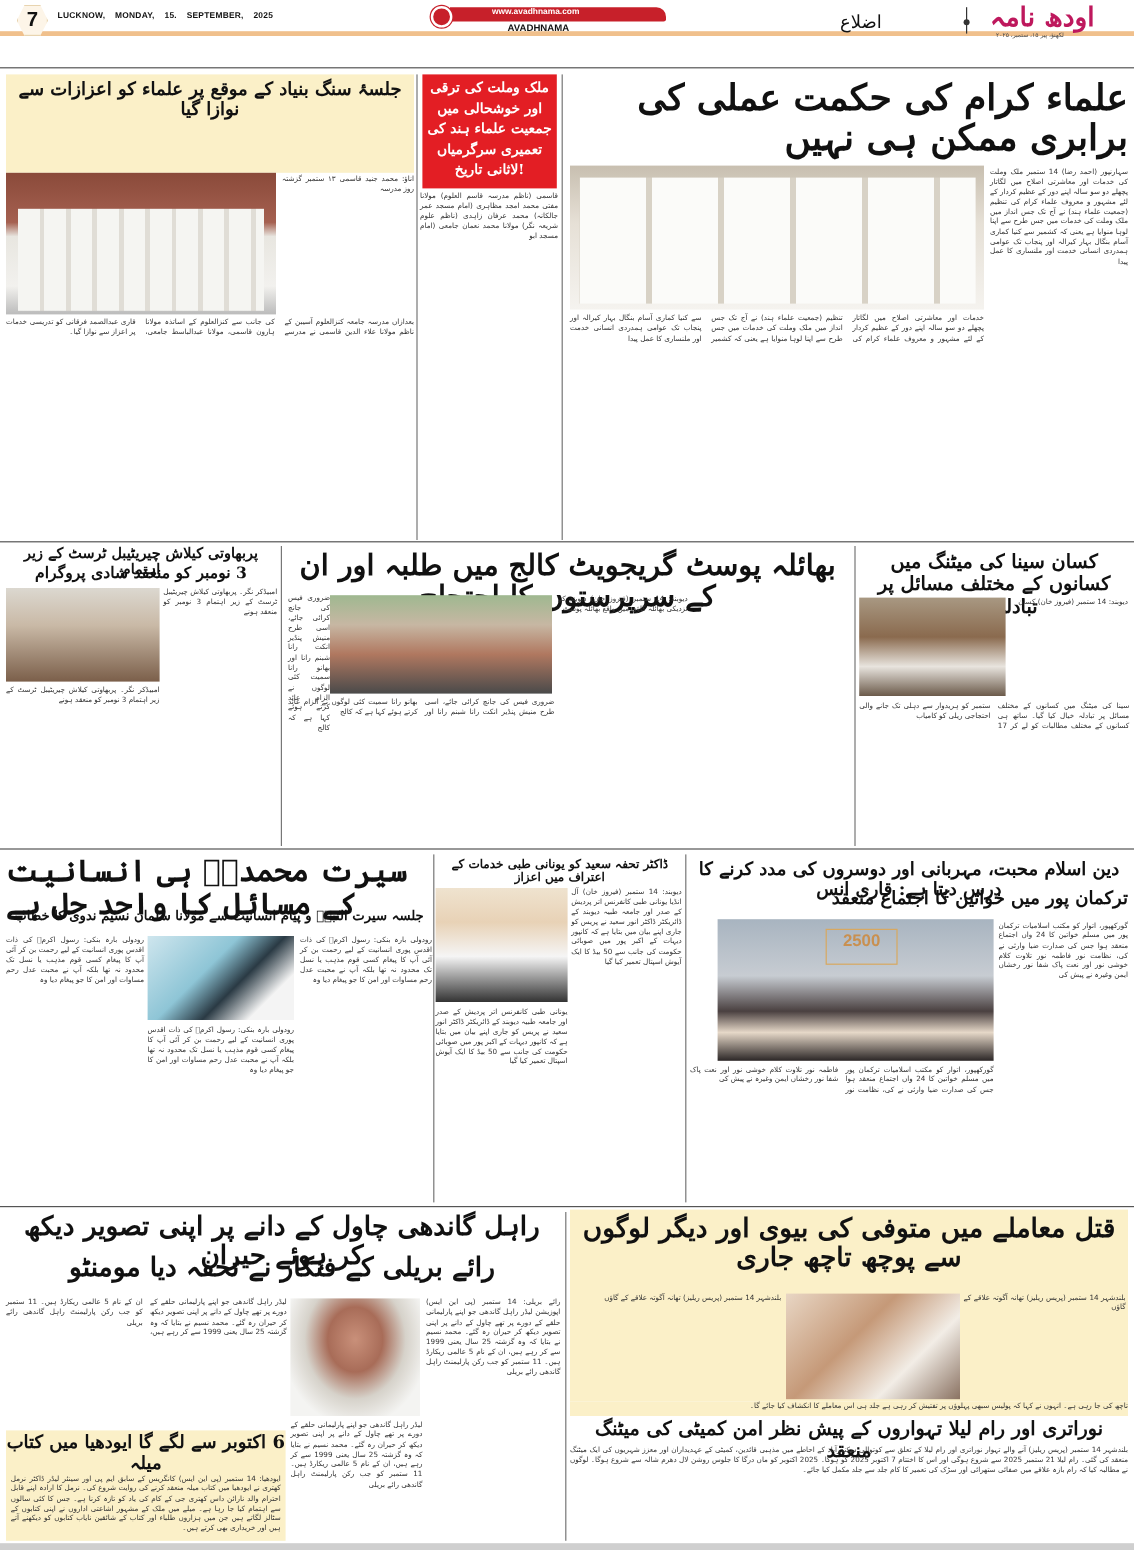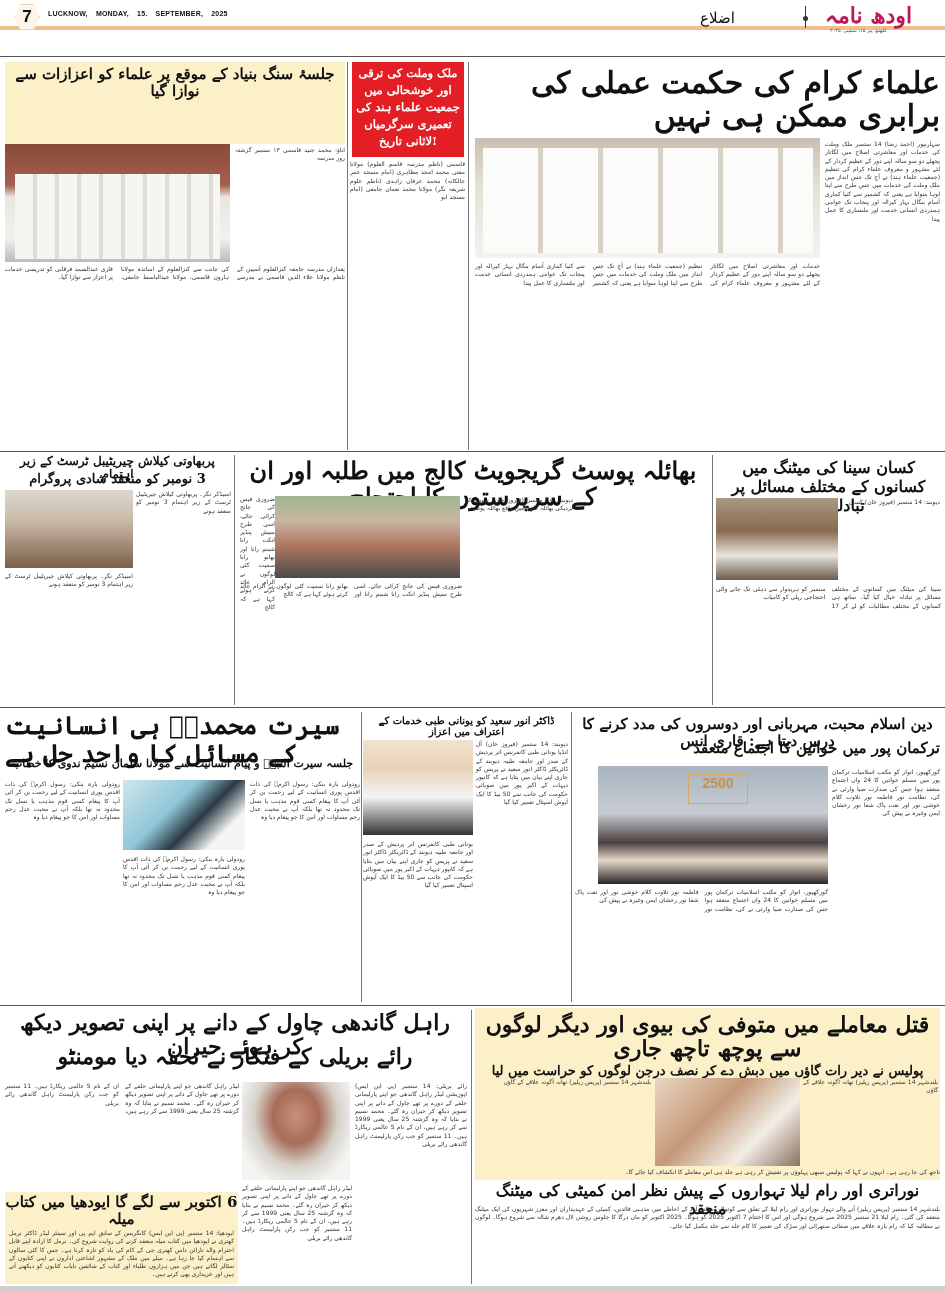--- a/index.html
+++ b/index.html
@@ -29,20 +29,26 @@
 </style>
 </head>
 <body>
 
 <div class="abs masthead">
   <div class="abs pgnum">7</div>
   <div class="abs dateline">
     <span>LUCKNOW,</span>
     <span>MONDAY,</span>
     <span>15. SEPTEMBER, 2025</span>
+  </div>
+  <div class="abs logo-ribbon">
+    <div class="abs ribbon"></div>
+    <div class="abs hand"></div>
+    <div class="abs ribbon-url">www.avadhnama.com</div>
+    <div class="abs ribbon-name">AVADHNAMA</div>
   </div>
   <div class="abs section-label">اضلاع</div>
   <div class="abs vsep"></div>
   <div class="abs vdot"></div>
   <div class="abs urdu-logo">اودھ نامہ</div>
   <div class="abs urdu-date">لکھنؤ، پیر ۱۵، ستمبر، ۲۰۲۵</div>
 </div>
 <div class="abs rule" style="left:0;top:56px;width:945px;height:1px"></div>
 
 <div class="abs hlbox rtl" style="left:5px;top:62px;width:340px;height:82px">
@@ -95,21 +101,21 @@
 
 <div class="abs hl rtl" style="left:5px;top:712px;width:355px;font-size:25px;text-align:left">سیرت محمدیؐ ہی انسانیت کے مسائل کا واحد حل ہے</div>
 <div class="abs hl rtl" style="left:5px;top:758px;width:355px;font-size:11px;text-align:center">جلسہ سیرت النبیؐ و پیام انسانیت سے مولانا سلمان نسیم ندوی کا خطاب</div>
 <div class="abs body" style="left:250px;top:780px;width:110px;height:222px">رودولی بارہ بنکی: رسول اکرمؐ کی ذات اقدس پوری انسانیت کے لیے رحمت بن کر آئی آپ کا پیغام کسی قوم مذہب یا نسل تک محدود نہ تھا بلکہ آپ نے محبت عدل رحم مساوات اور امن کا جو پیغام دیا وہ</div>
 <div class="abs photo" style="left:123px;top:780px;width:122px;height:70px;background:linear-gradient(135deg,#cfe6ee 0%,#8ec5d6 40%,#2a3a44 60%,#f4f4f4 80%)"></div>
 <div class="abs body" style="left:5px;top:780px;width:115px;height:222px">رودولی بارہ بنکی: رسول اکرمؐ کی ذات اقدس پوری انسانیت کے لیے رحمت بن کر آئی آپ کا پیغام کسی قوم مذہب یا نسل تک محدود نہ تھا بلکہ آپ نے محبت عدل رحم مساوات اور امن کا جو پیغام دیا وہ</div>
 <div class="abs body" style="left:123px;top:855px;width:122px;height:147px">رودولی بارہ بنکی: رسول اکرمؐ کی ذات اقدس پوری انسانیت کے لیے رحمت بن کر آئی آپ کا پیغام کسی قوم مذہب یا نسل تک محدود نہ تھا بلکہ آپ نے محبت عدل رحم مساوات اور امن کا جو پیغام دیا وہ</div>
 
 <div class="abs colrule" style="left:361px;top:712px;height:290px"></div>
 
-<div class="abs hl rtl" style="left:364px;top:715px;width:205px;font-size:10px;text-align:center">ڈاکٹر انور سعید کو یونانی طبی خدمات کے اعتراف میں اعزاز</div>
+<div class="abs hl rtl" style="left:364px;top:715px;width:205px;font-size:10px;text-align:center">ڈاکٹر تحفہ سعید کو یونانی طبی خدمات کے اعتراف میں اعزاز</div>
 <div class="abs photo" style="left:363px;top:740px;width:110px;height:95px;background:linear-gradient(180deg,#efe3cf 0%,#e8d2b6 30%,#f5f5f5 60%,#333 100%)"></div>
 <div class="abs body" style="left:476px;top:740px;width:92px;height:262px"><span>دیوبند: 14 ستمبر (فیروز خان) آل انڈیا</span> <span>یونانی طبی کانفرنس اتر پردیش کے صدر اور جامعہ طبیہ دیوبند کے ڈائریکٹر ڈاکٹر انور سعید نے پریس کو جاری اپنے بیان میں بتایا ہے کہ کانپور دیہات کے اکبر پور میں صوبائی حکومت کی جانب سے 50 بیڈ کا ایک آیوش اسپتال تعمیر کیا گیا</span></div>
 <div class="abs body" style="left:363px;top:840px;width:110px;height:162px">یونانی طبی کانفرنس اتر پردیش کے صدر اور جامعہ طبیہ دیوبند کے ڈائریکٹر ڈاکٹر انور سعید نے پریس کو جاری اپنے بیان میں بتایا ہے کہ کانپور دیہات کے اکبر پور میں صوبائی حکومت کی جانب سے 50 بیڈ کا ایک آیوش اسپتال تعمیر کیا گیا</div>
 
 <div class="abs colrule" style="left:571px;top:712px;height:290px"></div>
 
 <div class="abs hl rtl" style="left:575px;top:716px;width:365px;font-size:15px;text-align:center">دین اسلام محبت، مہربانی اور دوسروں کی مدد کرنے کا درس دیتا ہے: قاری انس</div>
 <div class="abs hl rtl" style="left:575px;top:740px;width:365px;font-size:15px;text-align:right">ترکمان پور میں خواتین کا اجتماع منعقد</div>
 <div class="abs photo" style="left:598px;top:766px;width:230px;height:118px;background:linear-gradient(180deg,#a8b4c0 0%,#c7ccd2 40%,#4a4040 65%,#e6d8c8 80%,#2b2626 100%)">
   <div class="abs" style="left:90px;top:8px;width:60px;height:30px;border:1px solid #d8a860;color:#c99050;font:bold 14px 'Liberation Sans',sans-serif;text-align:center">2500</div>
@@ -128,21 +134,20 @@
 
 <div class="abs hlbox" style="left:5px;top:1192px;width:233px;height:92px">
   <div class="hl rtl" style="font-size:15px;text-align:center;padding-top:2px">6 اکتوبر سے لگے گا ایودھیا میں کتاب میلہ</div>
   <div class="body" style="padding:2px 4px">ایودھیا: 14 ستمبر (پی این ایس) کانگریس کے سابق ایم پی اور سینئر لیڈر ڈاکٹر نرمل کھتری نے ایودھیا میں کتاب میلہ منعقد کرنے کی روایت شروع کی۔ نرمل کا ارادہ اپنے قابل احترام والد نارائن داس کھتری جی کے کام کی یاد کو تازہ کرنا ہے۔ جس کا کئی سالوں سے اہتمام کیا جا رہا ہے۔ میلے میں ملک کے مشہور اشاعتی اداروں نے اپنی کتابوں کے سٹالز لگاتے ہیں جن میں ہزاروں طلباء اور کتاب کے شائقین نایاب کتابوں کو دیکھنے آتے ہیں اور خریداری بھی کرتے ہیں۔</div>
 </div>
 
 <div class="abs colrule" style="left:471px;top:1010px;height:274px"></div>
 
 <div class="abs hlbox" style="left:475px;top:1008px;width:465px;height:160px">
   <div class="hl rtl" style="font-size:22px;text-align:center;padding-top:4px">قتل معاملے میں متوفی کی بیوی اور دیگر لوگوں سے پوچھ تاچھ جاری</div>
-  <div class="hl rtl" style="font-size:13px;text-align:center;padding-top:4px">پولیس نے دیر رات گاؤں میں دبش دے کر نصف درجن لوگوں کو حراست میں لیا</div>
   <div class="abs body" style="left:328px;top:70px;width:135px;height:85px">بلندشہر 14 ستمبر (پریس ریلیز) تھانہ آگوتہ علاقے کے گاؤں</div>
   <div class="abs photo" style="left:180px;top:70px;width:145px;height:88px;background:linear-gradient(135deg,#e8d6c4 0%,#c59978 40%,#f2ede6 70%,#8a7262 100%)"></div>
   <div class="abs body" style="left:4px;top:70px;width:172px;height:88px">بلندشہر 14 ستمبر (پریس ریلیز) تھانہ آگوتہ علاقے کے گاؤں</div>
 </div>
 <div class="abs body hlbox" style="left:475px;top:1168px;width:465px;height:12px">تاچھ کی جا رہی ہے۔ انہوں نے کہا کہ پولیس سبھی پہلوؤں پر تفتیش کر رہی ہے جلد ہی اس معاملے کا انکشاف کیا جائے گا۔</div>
 <div class="abs hl rtl" style="left:475px;top:1182px;width:465px;font-size:16px;text-align:center">نوراتری اور رام لیلا تہواروں کے پیش نظر امن کمیٹی کی میٹنگ منعقد</div>
 <div class="abs body" style="left:475px;top:1205px;width:465px;height:79px">بلندشہر 14 ستمبر (پریس ریلیز) آنے والے تہوار نوراتری اور رام لیلا کے تعلق سے کوتوالی سکندرآباد کے احاطے میں مذہبی قائدین، کمیٹی کے عہدیداران اور معزز شہریوں کی ایک میٹنگ منعقد کی گئی۔ رام لیلا 21 ستمبر 2025 سے شروع ہوگی اور اس کا اختتام 7 اکتوبر 2025 کو ہوگا۔ 2025 اکتوبر کو ماں درگا کا جلوس روشن لال دھرم شالہ سے شروع ہوگا۔ لوگوں نے مطالبہ کیا کہ رام بازہ علاقے میں صفائی ستھرائی اور سڑک کی تعمیر کا کام جلد سے جلد مکمل کیا جائے۔</div>
 
 <div class="abs" style="left:0;top:1286px;width:945px;height:6px;background:#cfcfcf"></div>
 

